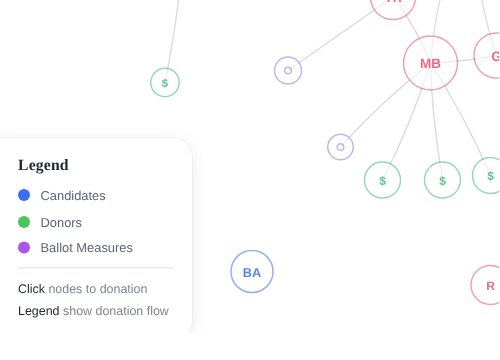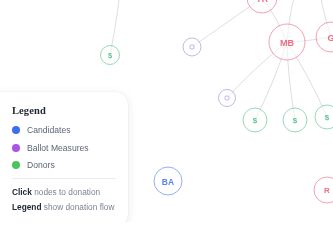--- a/index.html
+++ b/index.html
@@ -71,21 +71,21 @@
     margin: 7px 0 8px 0;
   }
   .hint-row {
     font-size: 8.3px;
     color: #7c8492;
     white-space: nowrap;
     margin-bottom: 5px;
   }
   .hint-row b {
     color: #222a37;
-    font-weight: 700;
+    font-weight: 400;
   }
 </style>
 </head>
 <body>
 
 <div id="app">
 
   <svg id="graph-canvas" viewBox="0 0 333 222" xmlns="http://www.w3.org/2000/svg">
     <g id="edges-layer">
         <path d="M 192 47 Q 224 24.5 262 -2" fill="none" stroke="#cfd3dd" stroke-width="0.9" opacity="0.85"></path>
@@ -149,27 +149,27 @@
 
   <div id="legend-card">
     <div id="legend-title">Legend</div>
 
     <div class="legend-row">
       <span class="legend-swatch" style="background:#3b6ef0"></span>
       <span class="legend-text">Candidates</span>
     </div>
 
     <div class="legend-row">
-      <span class="legend-swatch" style="background:#a855e8"></span>
-      <span class="legend-text">Ballot Measures</span>
+      <span class="legend-swatch" style="background:#4cc45e"></span>
+      <span class="legend-text">Donors</span>
     </div>
 
     <div class="legend-row">
-      <span class="legend-swatch" style="background:#4cc45e"></span>
-      <span class="legend-text">Donors</span>
+      <span class="legend-swatch" style="background:#a855e8"></span>
+      <span class="legend-text">Ballot Measures</span>
     </div>
 
     <div id="legend-divider"></div>
 
     <div class="hint-row">
       <b>Click</b><span> nodes to donation</span>
     </div>
     <div class="hint-row">
       <b>Legend</b><span> show donation flow</span>
     </div>

